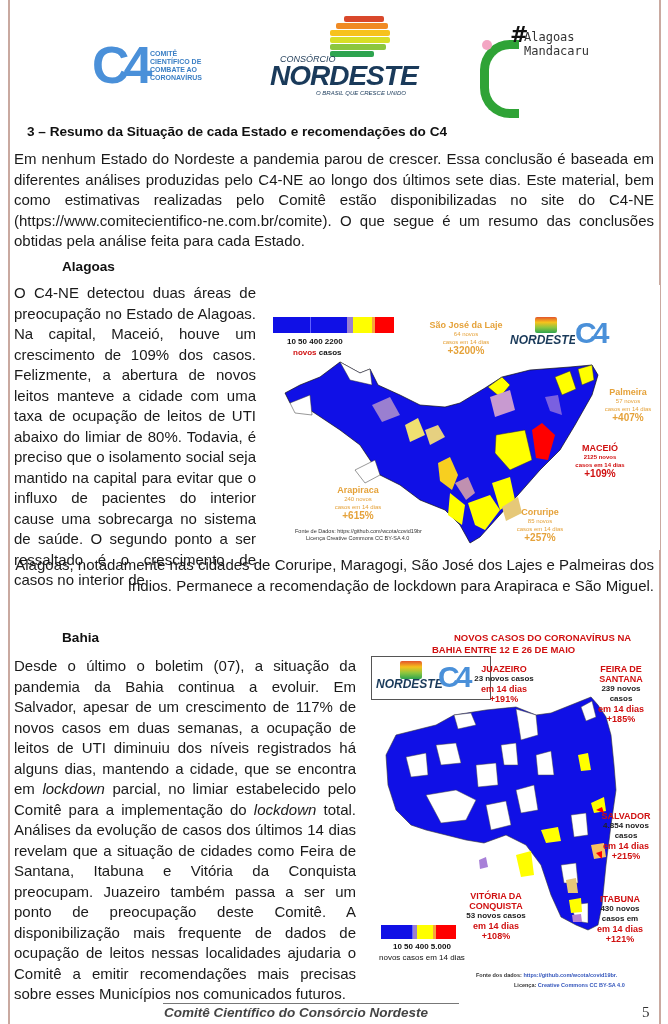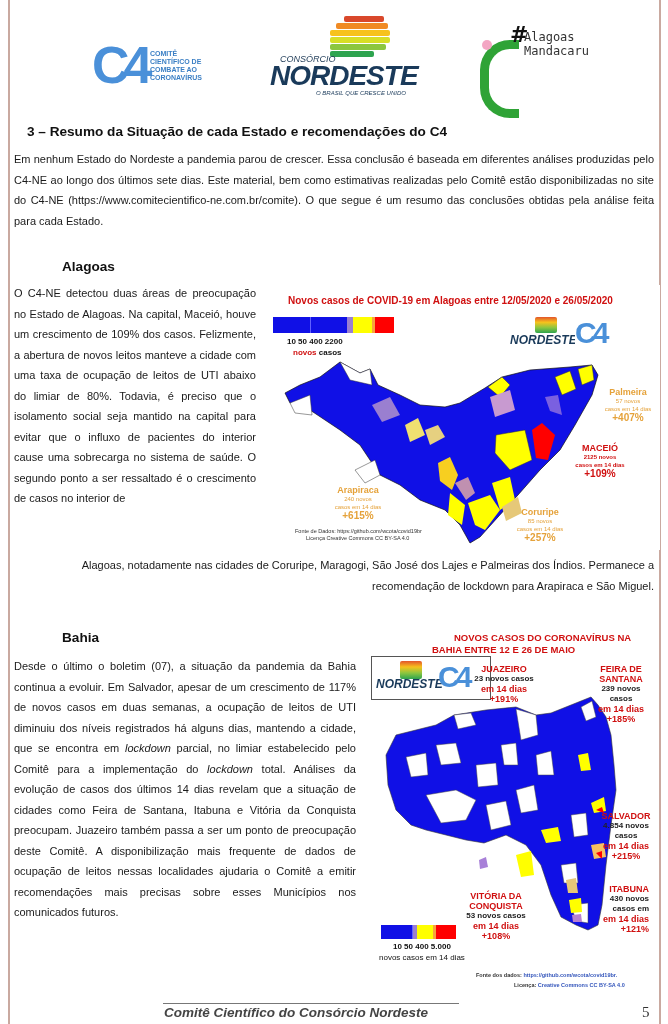--- a/index.html
+++ b/index.html
@@ -15,21 +15,21 @@
   .nord .stripes{position:absolute;left:62px;top:2px;width:62px;height:42px;}
   .nord .stripes div{height:6px;margin-bottom:1px;border-radius:2px;}
   .nord .cons{position:absolute;left:12px;top:40px;font:italic 9px "Liberation Sans",sans-serif;color:#1f3b57;}
   .nord .name{position:absolute;left:2px;top:46px;font:italic bold 28px "Liberation Sans",sans-serif;color:#1a3a5a;letter-spacing:-1px;}
   .nord .slogan{position:absolute;left:48px;top:76px;font:italic 6px "Liberation Sans",sans-serif;color:#1a3a5a;}
   .mand{left:472px;top:18px;width:120px;height:86px;}
   .mand .cactus{position:absolute;left:8px;top:22px;width:30px;height:60px;border:9px solid #2fa336;border-right:none;border-radius:30px 0 0 30px;}
   .mand .flower{position:absolute;left:10px;top:22px;width:10px;height:10px;background:#f3a6c3;border-radius:50%;}
   .mand .hash{position:absolute;left:38px;top:4px;font:bold 22px "DejaVu Sans",sans-serif;color:#111;}
   .mand .t{position:absolute;left:52px;top:12px;font:12px "DejaVu Sans Mono",monospace;color:#333;line-height:14px;}
-  .p{position:absolute;font-family:"Liberation Sans",sans-serif;font-size:11px;line-height:20.5px;text-align:justify;color:#1a1a1a;}
+  .p{position:absolute;font-family:"Liberation Sans",sans-serif;font-size:15px;line-height:20.5px;text-align:justify;color:#1a1a1a;}
   .h{position:absolute;font:bold 13.6px "Liberation Sans",sans-serif;color:#111;}
   .map{position:absolute;background:#fff;}
   .title-red{position:absolute;color:#d01010;font:bold 10px "Liberation Sans",sans-serif;white-space:nowrap;}
   .label-orange{position:absolute;color:#e5a23a;font:bold 9px "Liberation Sans",sans-serif;text-align:center;line-height:10px;}
   .label-orange small{font-size:6px;display:block;line-height:8px;font-weight:normal;}
   .label-orange b{font-size:10px;display:block;}
   .label-red{position:absolute;color:#d01010;font:bold 9px "Liberation Sans",sans-serif;text-align:center;line-height:10px;}
   .label-red .sub{color:#222;font-size:8px;display:block;}
   .legend-bar{position:absolute;display:flex;height:16px;}
   .legend-bar div{height:16px;}
@@ -81,21 +81,20 @@
 </div>
 
 <div class="h" style="left:27px;top:124px;">3 – Resumo da Situação de cada Estado e recomendações do C4</div>
 <div class="p" style="left:14px;top:149px;width:640px;">Em nenhum Estado do Nordeste a pandemia parou de crescer. Essa conclusão é baseada em diferentes análises produzidas pelo C4-NE ao longo dos últimos sete dias. Este material, bem como estimativas realizadas pelo Comitê estão disponibilizadas no site do C4-NE (https://www.comitecientifico-ne.com.br/comite). O que segue é um resumo das conclusões obtidas pela análise feita para cada Estado.</div>
 
 <div class="h" style="left:62px;top:259px;">Alagoas</div>
 <div class="p" style="left:14px;top:283px;width:242px;">O C4-NE detectou duas áreas de preocupação no Estado de Alagoas. Na capital, Maceió, houve um crescimento de 109% dos casos. Felizmente, a abertura de novos leitos manteve a cidade com uma taxa de ocupação de leitos de UTI abaixo do limiar de 80%. Todavia, é preciso que o isolamento social seja mantido na capital para evitar que o influxo de pacientes do interior cause uma sobrecarga no sistema de saúde. O segundo ponto a ser ressaltado é o crescimento de casos no interior de</div>
 <div class="p" style="left:14px;top:555px;width:640px;text-align:right;">Alagoas, notadamente nas cidades de Coruripe, Maragogi, São José dos Lajes e Palmeiras dos Índios. Permanece a recomendação de lockdown para Arapiraca e São Miguel.</div>
 
 <div class="map" style="left:270px;top:285px;width:390px;height:265px;">
-  <div class="title-red" style="left:18px;top:10px;font-size:10px;">Novos casos de COVID-19 em Alagoas entre 12/05/2020 e 26/05/2020</div>
   <div class="legend-bar" style="left:3px;top:32px;">
     <div style="width:37px;background:#1010e6;border-right:1px solid #6060ff"></div>
     <div style="width:36px;background:#1010e6"></div>
     <div style="width:6px;background:#9a7fd0"></div>
     <div style="width:19px;background:#ffff00"></div>
     <div style="width:3px;background:#f7a43c"></div>
     <div style="width:19px;background:#ff0000"></div>
   </div>
   <div class="legend-ticks" style="left:17px;top:52px;">10  50   400 2200</div>
   <div class="legend-ticks" style="left:23px;top:63px;"><span style="color:#d01010">novos</span><span> casos</span></div>
@@ -125,20 +124,26 @@
     <path d="M168 178 L180 172 L188 190 L182 205 L170 196 Z" fill="#f7cf20"></path>
     <path d="M185 198 L198 192 L205 208 L196 215 Z" fill="#c090b0"></path>
     <path d="M180 208 L195 220 L192 240 L178 230 Z" fill="#ffff00"></path>
     <path d="M198 218 L220 210 L230 225 L215 245 L205 240 Z" fill="#ffff00"></path>
     <path d="M222 198 L240 192 L245 215 L230 225 Z" fill="#ffff00"></path>
     <path d="M232 222 L248 212 L252 228 L236 236 Z" fill="#e6c878"></path>
     <path d="M85 185 L105 175 L110 190 L95 198 Z" fill="#fff" stroke="#333" stroke-width="0.5"></path>
     <line x1="205" y1="14" x2="0" y2="0" stroke="none"></line>
   </svg>
 
+  <div class="label-orange" style="left:156px;top:35px;width:80px;">
+    <span>São José da Laje</span>
+    <small>64 novos</small>
+    <small>casos em 14 dias</small>
+    <b>+3200%</b>
+  </div>
   <div class="label-orange" style="left:328px;top:102px;width:60px;">
     <span>Palmeira</span>
     <small>57 novos</small>
     <small>casos em 14 dias</small>
     <b>+407%</b>
   </div>
   <div class="label-red" style="left:300px;top:158px;width:60px;">
     <span>MACEIÓ</span>
     <small style="display:block;font-size:6px;line-height:8px">2125 novos</small>
     <small style="display:block;font-size:6px;line-height:8px">casos em 14 dias</small>
@@ -213,21 +218,21 @@
     <span class="sub">239 novos casos</span>
     <span style="display:block">em 14 dias</span>
     <span style="display:block">+185%</span>
   </div>
   <div class="label-red" style="left:232px;top:186px;width:56px;">
     <span>SALVADOR</span>
     <span class="sub">4.854 novos casos</span>
     <span style="display:block">em 14 dias</span>
     <span style="display:block">+215%</span>
   </div>
-  <div class="label-red" style="left:225px;top:259px;width:58px;text-align:right;">
+  <div class="label-red" style="left:225px;top:269px;width:58px;">
     <span>ITABUNA</span>
     <span class="sub">430 novos casos em</span>
     <span style="display:block">em 14 dias</span>
     <span style="display:block">+121%</span>
   </div>
   <div class="label-red" style="left:90px;top:266px;width:80px;">
     <span>VITÓRIA DA CONQUISTA</span>
     <span class="sub">53 novos casos</span>
     <span style="display:block">em 14 dias</span>
     <span style="display:block">+108%</span>

